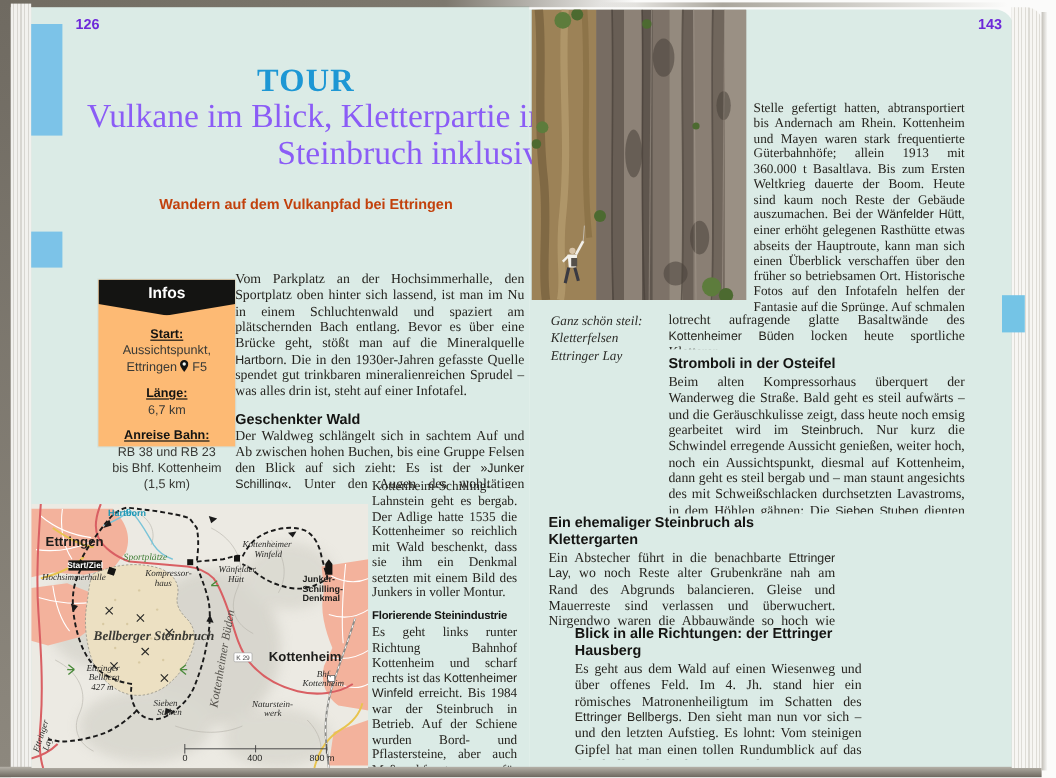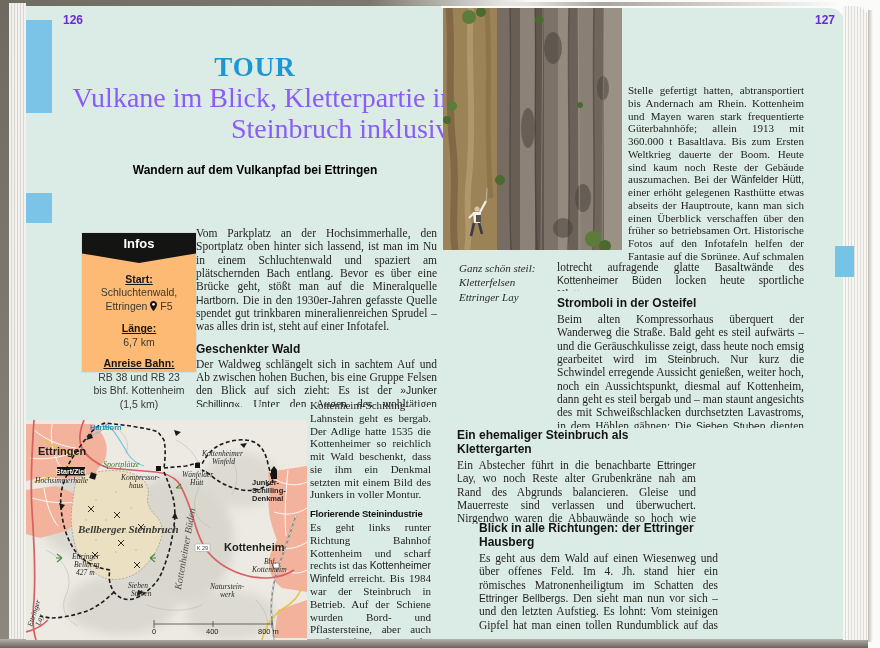--- a/index.html
+++ b/index.html
@@ -32,21 +32,21 @@
   .h-sans{font-family:"Liberation Sans",sans-serif;font-weight:700;font-size:12px;color:#141412;margin:8px 0 2px 0;}
   .abs{position:absolute;z-index:4;}
   
   .blue-strip{position:absolute;background:#7cc3e8;z-index:6;}
   .kicker{position:absolute;left:60px;top:52px;width:390px;text-align:center;
           font-family:"Liberation Serif",serif;font-weight:700;font-size:27px;
           letter-spacing:1px;color:#1d97d4;}
   .title{position:absolute;left:48px;top:82px;width:414px;text-align:right;
          font-family:"Liberation Serif",serif;font-size:28px;line-height:1.12;color:#8b5cf6;}
   .subtitle{position:absolute;left:60px;top:163px;width:390px;text-align:center;
-            font-weight:700;font-size:12px;color:#000000;}
+            font-weight:700;font-size:12px;color:#c2410c;}
   
   .infosbox{position:absolute;left:62px;top:233px;width:114px;height:139px;
             background:#fdba74;box-shadow:0 0 0 1px rgba(0,0,0,.04);z-index:4;margin-left:20px;}
   .infos-head{position:relative;width:100%;height:30px;background:#141412;
               clip-path:polygon(0 0,100% 0,100% 68%,50% 100%,0 68%);
               color:#fff;font-weight:700;font-size:13px;text-align:center;line-height:22px;}
   .infos-body{padding:10px 4px 0 4px;text-align:center;font-size:10.5px;line-height:1.28;color:#3a3a36;}
   .infos-body .lbl{font-weight:700;color:#141412;display:block;margin-top:8px;text-decoration:underline;}
   .infos-body .lbl:first-child{margin-top:0;}
   .pin{display:inline-block;vertical-align:-1px;}
@@ -106,21 +106,21 @@
   <div class="title">
     <span>Vulkane im Blick, Kletterpartie im</span><br>
     <span>Steinbruch inklusive</span>
   </div>
   <div class="subtitle">Wandern auf dem Vulkanpfad bei Ettringen</div>
 
   <div class="infosbox">
     <div class="infos-head">Infos</div>
     <div class="infos-body">
       <span class="lbl">Start:</span>
-      <span>Schluchtenwald,</span><br>
+      <span>Aussichtspunkt,</span><br>
       <span>Ettringen</span>
       <span class="pin"><svg width="7" height="10" viewBox="0 0 7 10">
             <path d="M3.5 0C1.6 0 0 1.5 0 3.4 0 5.9 3.5 10 3.5 10S7 5.9 7 3.4C7 1.5 5.4 0 3.5 0z" fill="#141412"></path>
             <circle cx="3.5" cy="3.3" r="1.4" fill="#f1f6f3"></circle>
           </svg></span>
       <span>F5</span>
       <span class="lbl">Länge:</span>
       <span>6,7 km</span>
       <span class="lbl">Anreise Bahn:</span>
       <span>RB 38 und RB 23</span><br>
@@ -305,21 +305,21 @@
           <text x="6" y="207" class="ml-poi" transform="rotate(-72 6 207)">Ettringer</text>
           <text x="14" y="206" class="ml-poi" transform="rotate(-72 14 206)">Lay</text>
           <text x="176.5" y="130" class="ml-shield" text-anchor="middle">K 29</text>
           <text x="126" y="214" class="ml-scale">0</text>
           <text x="180" y="214" class="ml-scale">400</text>
           <text x="232" y="214" class="ml-scale">800 m</text>
         </g>
     </svg>
   </div>
 
-  <div class="pagenum" style="left:815px;top:13px;">127</div>
+  <div class="pagenum" style="left:815px;top:13px;">143</div>
 
   <div class="photo">
     <svg width="179" height="242" viewBox="0 0 179 242">
       <rect width="179" height="242" fill="#857a6f"></rect>
 
       <rect x="0" y="0" width="54" height="242" fill="#9c8257"></rect>
       <g opacity=".8">
         <path d="M6,0 C10,40 4,90 10,140 C14,180 8,215 12,242" stroke="#7a6340" stroke-width="7" fill="none"></path>
         <path d="M28,0 C24,50 32,110 26,170 C22,205 28,225 24,242" stroke="#b59c6e" stroke-width="6" fill="none"></path>
         <path d="M44,0 C48,60 42,130 48,190" stroke="#8a7147" stroke-width="5" fill="none"></path>

